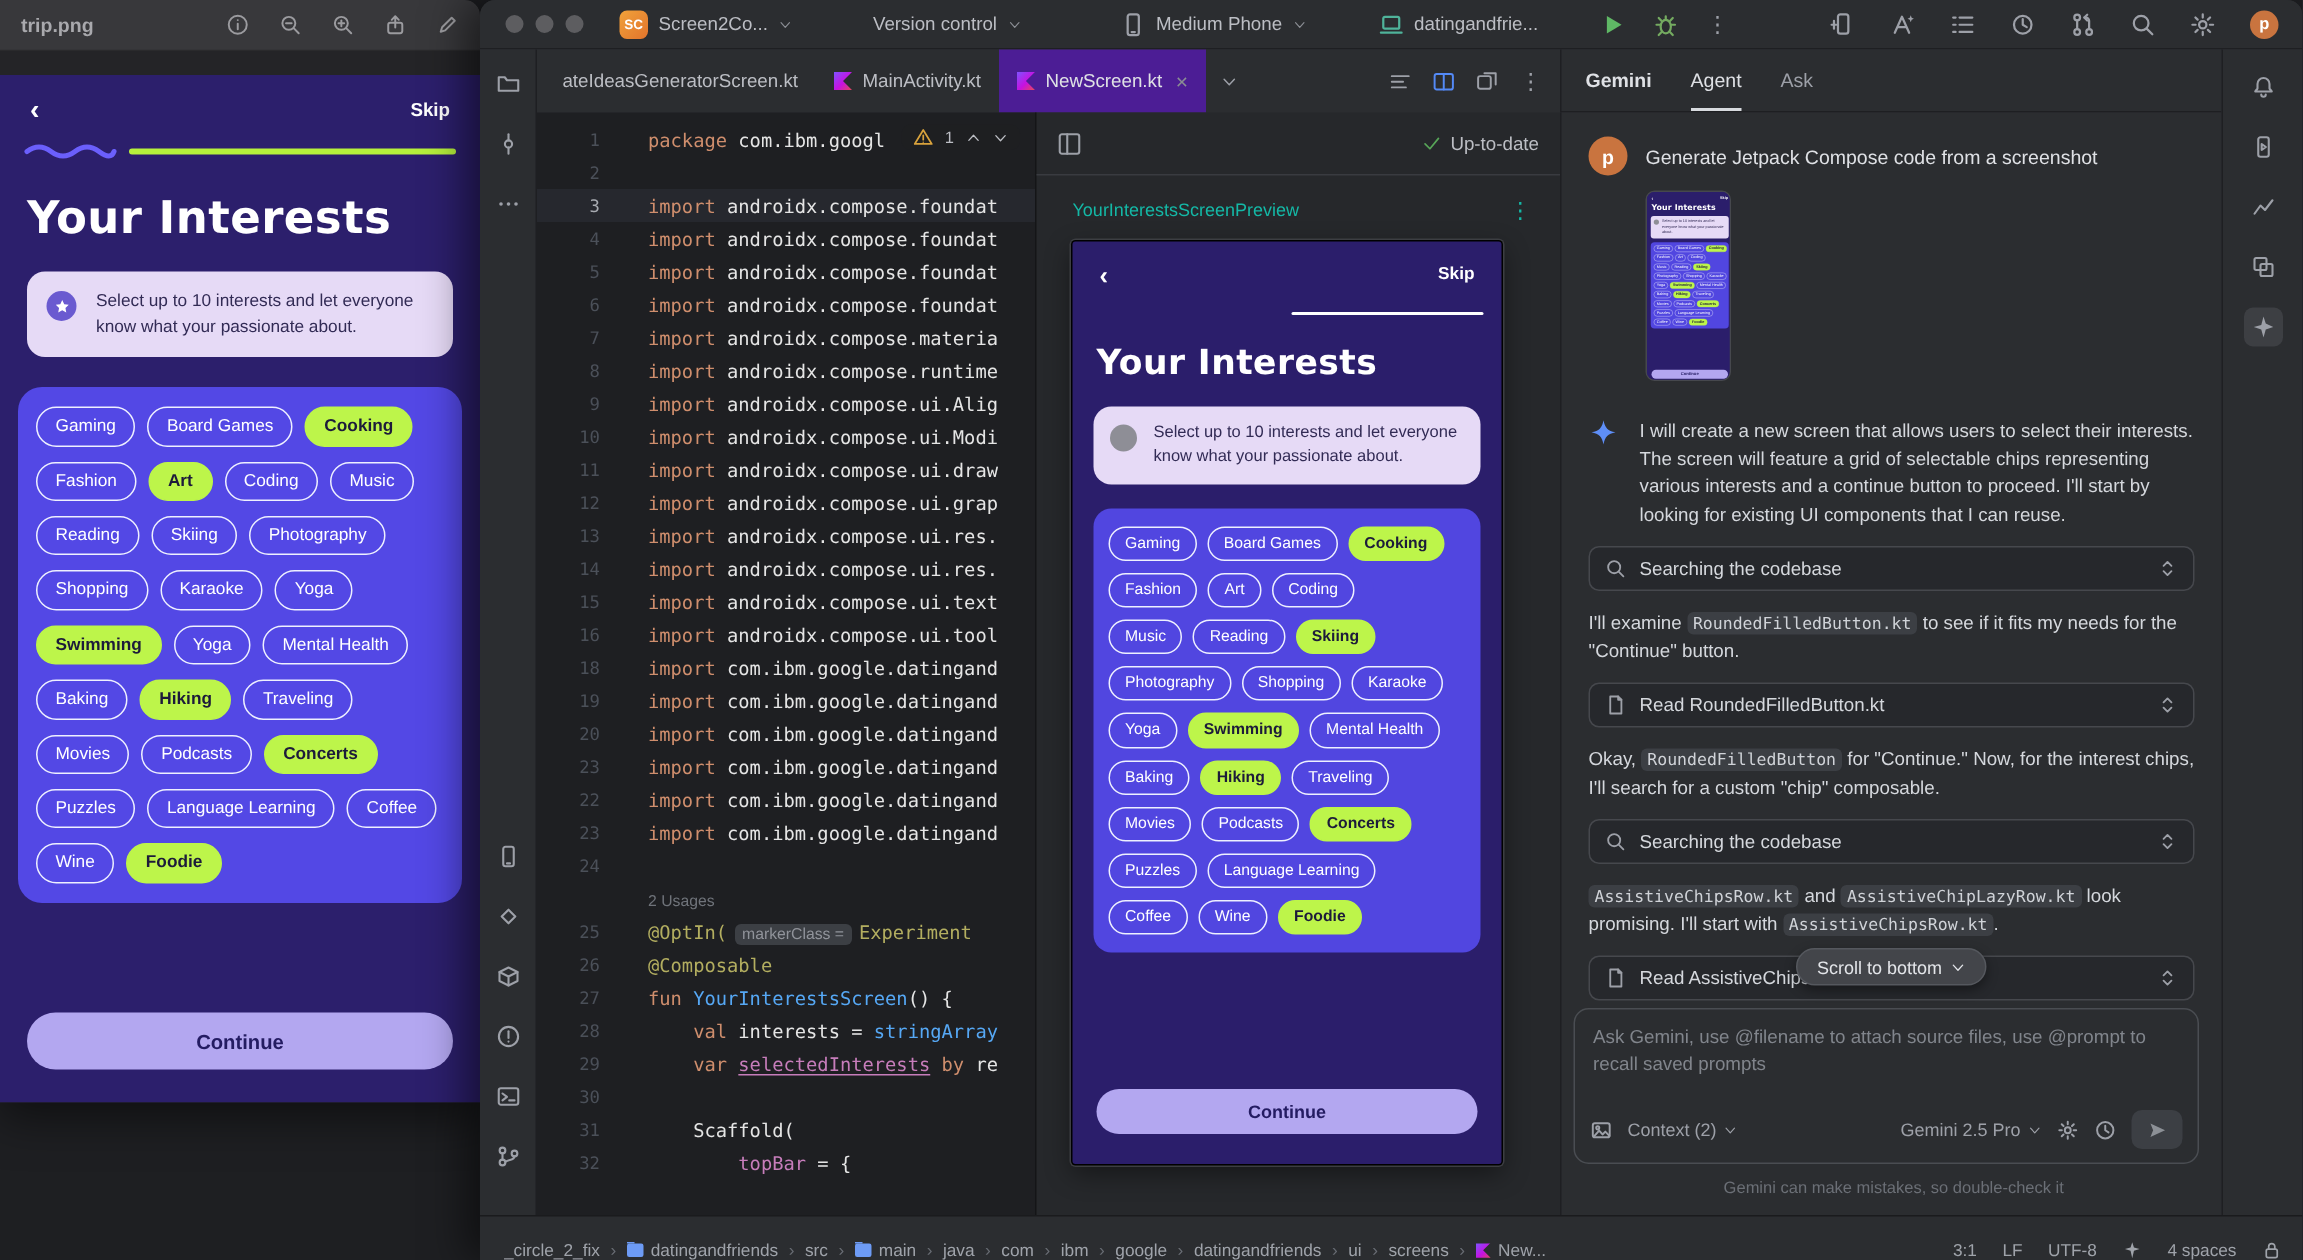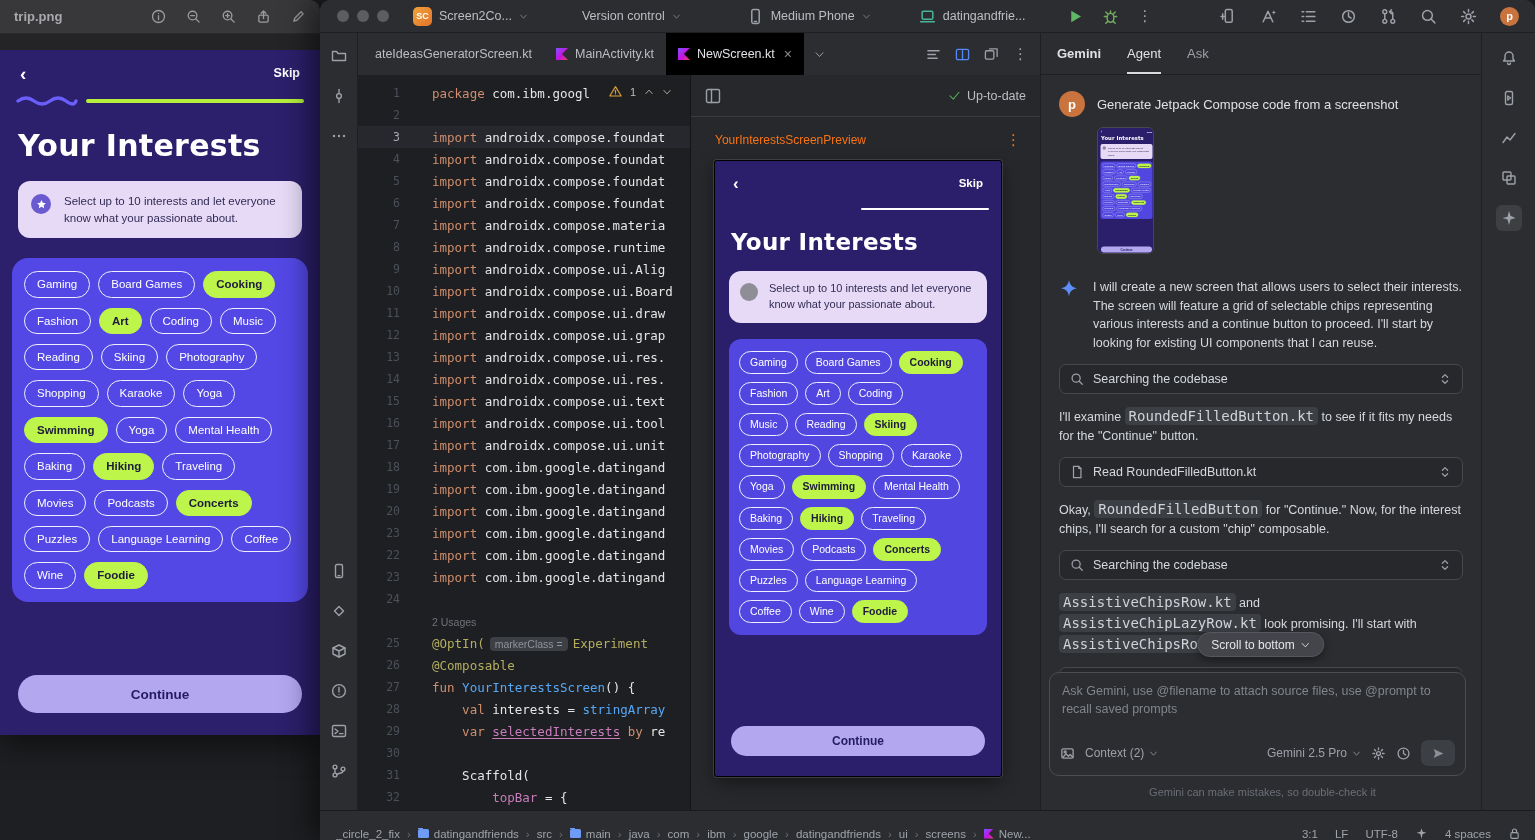--- a/index.html
+++ b/index.html
@@ -89,21 +89,21 @@
 
   #leftstripe { position:absolute; left:0; top:33px; width:38px; height:777px; background:#2b2d30; border-right:1px solid #1e1f22; display:flex; flex-direction:column; align-items:center; padding:10px 0 12px; }
   #leftstripe .strip-ic, #rightstripe .strip-ic { width:26px; height:26px; display:flex; align-items:center; justify-content:center; color:#9da0a8; border-radius:6px; margin-bottom:14px; flex:0 0 auto; }
   #leftstripe .spacer-v { flex:1; }
   .strip-ic svg { width:16px; height:16px; }
   .strip-ic.active { background:#3d3f43; color:#e3e5e9; }
 
   #tabbar { position:absolute; left:38px; top:33px; width:682px; height:42px; background:#2b2d30; display:flex; align-items:stretch; }
   .tab { display:flex; align-items:center; gap:7px; padding:0 12px; font-size:12.5px; color:#bcbec4; white-space:nowrap; }
   .tab.partial { width:186px; overflow:hidden; justify-content:flex-end; padding-left:0; }
-  .tab.active { background:#000000; color:#dfe1e5; }
+  .tab.active { background:#4c1d95; color:#dfe1e5; }
   .tab-close { color:#8a8d93; font-size:14px; margin-left:2px; }
   .kicon { width:12px; height:12px; flex:0 0 auto; background:linear-gradient(135deg,#7f52ff 0%,#c711e1 55%,#e44857 100%); clip-path:polygon(0 0,100% 0,50% 50%,100% 100%,0 100%); }
   .kicon.small { width:10px; height:10px; }
   .tabbar-ics { margin-left:auto; display:flex; align-items:center; gap:14px; padding-right:12px; color:#9da0a8; }
   .tabbar-ics svg { width:15px; height:15px; }
   .tabbar-ics .blue { color:#548af7; }
 
   #gheader { position:absolute; left:720px; top:33px; width:441px; height:42px; background:#2b2d30; border-left:1px solid #1e1f22; border-bottom:1px solid #1e1f22; display:flex; align-items:stretch; padding:0 16px; gap:26px; }
   .gtab { display:flex; align-items:center; font-size:13px; color:#9da0a8; }
   .gtab.title { color:#dfe1e5; font-weight:700; }
@@ -125,36 +125,36 @@
   #inspect-widget { position:absolute; top:8px; right:10px; display:flex; align-items:center; gap:8px; background:rgba(30,31,34,.92); border-radius:6px; padding:2px 8px; color:#bcbec4; font-size:11px; }
   #inspect-widget svg { width:13px; height:13px; }
   .warn { color:#d9a33c; }
 
   
   #previewpane { position:absolute; left:370px; top:75px; width:350px; height:735px; background:#26282b; border-left:1px solid #141517; }
   .pv-header { height:42px; display:flex; align-items:center; padding:0 14px; border-bottom:1px solid #393b40; }
   .pv-header .tb-ic { width:16px; height:16px; }
   .pv-status { margin-left:auto; display:flex; align-items:center; gap:6px; color:#bcbec4; font-size:12.5px; }
   .pv-status svg { width:13px; height:13px; color:#57a558; }
-  .pv-labelrow { display:flex; align-items:center; padding:14px 18px 0 24px; color:#f97316; font-size:12px; }
+  .pv-labelrow { display:flex; align-items:center; padding:14px 18px 0 24px; color:#14b8a6; font-size:12px; }
   .pv-more { margin-left:auto; font-size:15px; letter-spacing:1px; }
   .phone { margin:12px 0 0 24px; border-radius:2px; box-shadow:0 0 0 1px #000, 0 0 0 2px #3c3e42, 0 6px 18px rgba(0,0,0,.45); }
 
   
   #gpane { position:absolute; left:720px; top:75px; width:441px; height:735px; background:#2b2d30; border-left:1px solid #1e1f22; }
   #gchat { position:absolute; left:0; top:0; right:0; height:597px; overflow:hidden; padding:16px 18px 0; }
   .user-row { display:flex; align-items:center; gap:12px; }
   .user-row .avatar { width:26px; height:26px; font-size:13px; }
   .user-text { color:#dfe1e5; font-size:13px; }
   .thumb-wrap { margin:10px 0 0 38px; }
   .resp-row { display:flex; gap:14px; margin-top:24px; }
   .spark4 { width:20px; height:20px; flex:0 0 auto; margin-top:1px; }
   .gp { color:#d5d8dd; font-size:12.5px; line-height:1.48; }
   .chatp { margin-top:12px; color:#d5d8dd; font-size:12.5px; line-height:1.48; }
-  .codechip { font-family:"DejaVu Sans Mono","Liberation Mono",monospace; font-size:14px; background:#3c3f44; color:#d0d3d8; border-radius:4px; padding:1px 4px; }
+  .codechip { font-family:"DejaVu Sans Mono","Liberation Mono",monospace; font-size:11px; background:#3c3f44; color:#d0d3d8; border-radius:4px; padding:1px 4px; }
   .tool-row { margin-top:12px; height:30px; display:flex; align-items:center; gap:9px; padding:0 10px; border:1px solid #46484d; border-radius:7px; background:#26282c; color:#d5d8dd; font-size:12.5px; }
   .tool-row svg { width:14px; height:14px; color:#9da0a8; flex:0 0 auto; }
   .tool-row .unfold { margin-left:auto; }
   #scrollpill { position:absolute; left:50%; top:557px; transform:translateX(-50%); height:25px; display:flex; align-items:center; gap:6px; padding:0 13px; background:#43454a; border:1px solid #55585e; border-radius:13px; color:#e3e5e9; font-size:12px; box-shadow:0 3px 8px rgba(0,0,0,.4); z-index:3; }
   #scrollpill svg { width:10px; height:10px; }
   #ginput { position:absolute; left:8px; right:15px; top:597px; height:104px; border:1px solid #4a4d52; border-radius:10px; background:#2b2d30; }
   #ginput textarea { width:100%; height:56px; background:transparent; border:none; outline:none; resize:none; color:#d5d8dd; font-family:"Liberation Sans",sans-serif; font-size:12.5px; line-height:1.4; padding:10px 12px 0; }
   #ginput textarea::placeholder { color:#81858c; }
   .ginput-row { position:absolute; left:0; right:0; bottom:7px; height:30px; display:flex; align-items:center; padding:0 10px; gap:10px; color:#9da0a8; font-size:12px; }
   .ginput-row svg { width:15px; height:15px; }
@@ -520,21 +520,21 @@
           <div class="crow">
             <span class="gut">8</span>
             <span class="cl"><span class="tok-kw">import </span><span class="tok-pl">androidx.compose.runtime</span></span>
           </div>
           <div class="crow">
             <span class="gut">9</span>
             <span class="cl"><span class="tok-kw">import </span><span class="tok-pl">androidx.compose.ui.Alig</span></span>
           </div>
           <div class="crow">
             <span class="gut">10</span>
-            <span class="cl"><span class="tok-kw">import </span><span class="tok-pl">androidx.compose.ui.Board</span></span>
+            <span class="cl"><span class="tok-kw">import </span><span class="tok-pl">androidx.compose.ui.Modi</span></span>
           </div>
           <div class="crow">
             <span class="gut">11</span>
             <span class="cl"><span class="tok-kw">import </span><span class="tok-pl">androidx.compose.ui.draw</span></span>
           </div>
           <div class="crow">
             <span class="gut">12</span>
             <span class="cl"><span class="tok-kw">import </span><span class="tok-pl">androidx.compose.ui.grap</span></span>
           </div>
           <div class="crow">
@@ -545,24 +545,20 @@
             <span class="gut">14</span>
             <span class="cl"><span class="tok-kw">import </span><span class="tok-pl">androidx.compose.ui.res.</span></span>
           </div>
           <div class="crow">
             <span class="gut">15</span>
             <span class="cl"><span class="tok-kw">import </span><span class="tok-pl">androidx.compose.ui.text</span></span>
           </div>
           <div class="crow">
             <span class="gut">16</span>
             <span class="cl"><span class="tok-kw">import </span><span class="tok-pl">androidx.compose.ui.tool</span></span>
-          </div>
-          <div class="crow">
-            <span class="gut">17</span>
-            <span class="cl"><span class="tok-kw">import </span><span class="tok-pl">androidx.compose.ui.unit</span></span>
           </div>
           <div class="crow">
             <span class="gut">18</span>
             <span class="cl"><span class="tok-kw">import </span><span class="tok-pl">com.ibm.google.datingand</span></span>
           </div>
           <div class="crow">
             <span class="gut">19</span>
             <span class="cl"><span class="tok-kw">import </span><span class="tok-pl">com.ibm.google.datingand</span></span>
           </div>
           <div class="crow">

